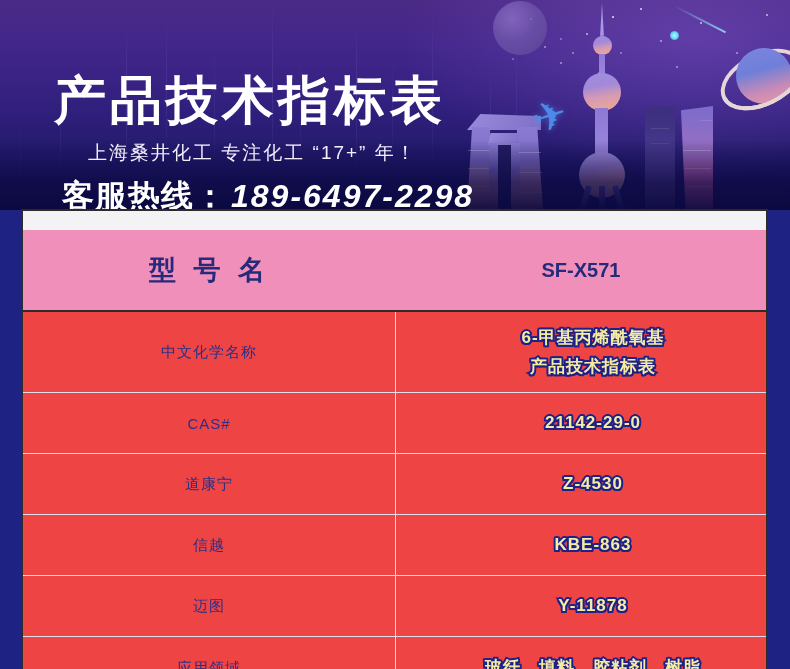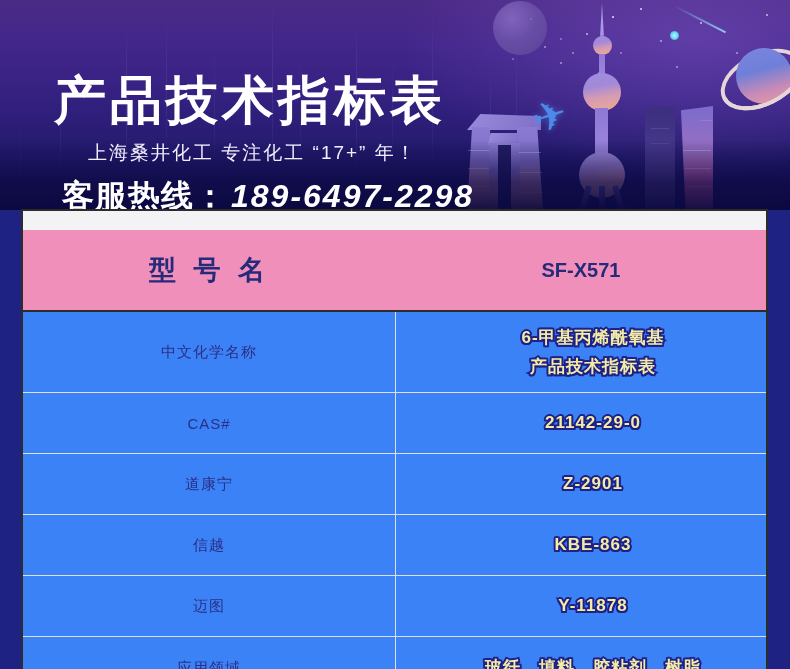--- a/index.html
+++ b/index.html
@@ -231,21 +231,21 @@
     justify-content: center;
     color: #262a7a;
     font-size: 27px;
     font-weight: bold;
     letter-spacing: 5px;
   }
   .thead .cell.value { letter-spacing: 0px; font-size: 20px; }
 
   .tbody-row {
     border-bottom: 1px solid #dedeef;
-    background: #3b82f6;
+    background: #ef4444;
     gap: 24px;
   }
   .tbody-row:last-child { border-bottom: none; }
 
   .cell-label {
     width: 373px;
     box-sizing: border-box;
     border-right: 1px solid #dedeef;
     display: flex;
     align-items: center;
@@ -417,21 +417,21 @@
     <div class="trow tbody-row r-h60">
       <div class="cell-label">CAS#</div>
       <div class="cell-value">
         <div class="outline-text">21142-29-0</div>
       </div>
     </div>
 
     <div class="trow tbody-row r-h60">
       <div class="cell-label">道康宁</div>
       <div class="cell-value">
-        <div class="outline-text">Z-2901</div>
+        <div class="outline-text">Z-4530</div>
       </div>
     </div>
 
     <div class="trow tbody-row r-h60">
       <div class="cell-label">信越</div>
       <div class="cell-value">
         <div class="outline-text">KBE-863</div>
       </div>
     </div>
 

